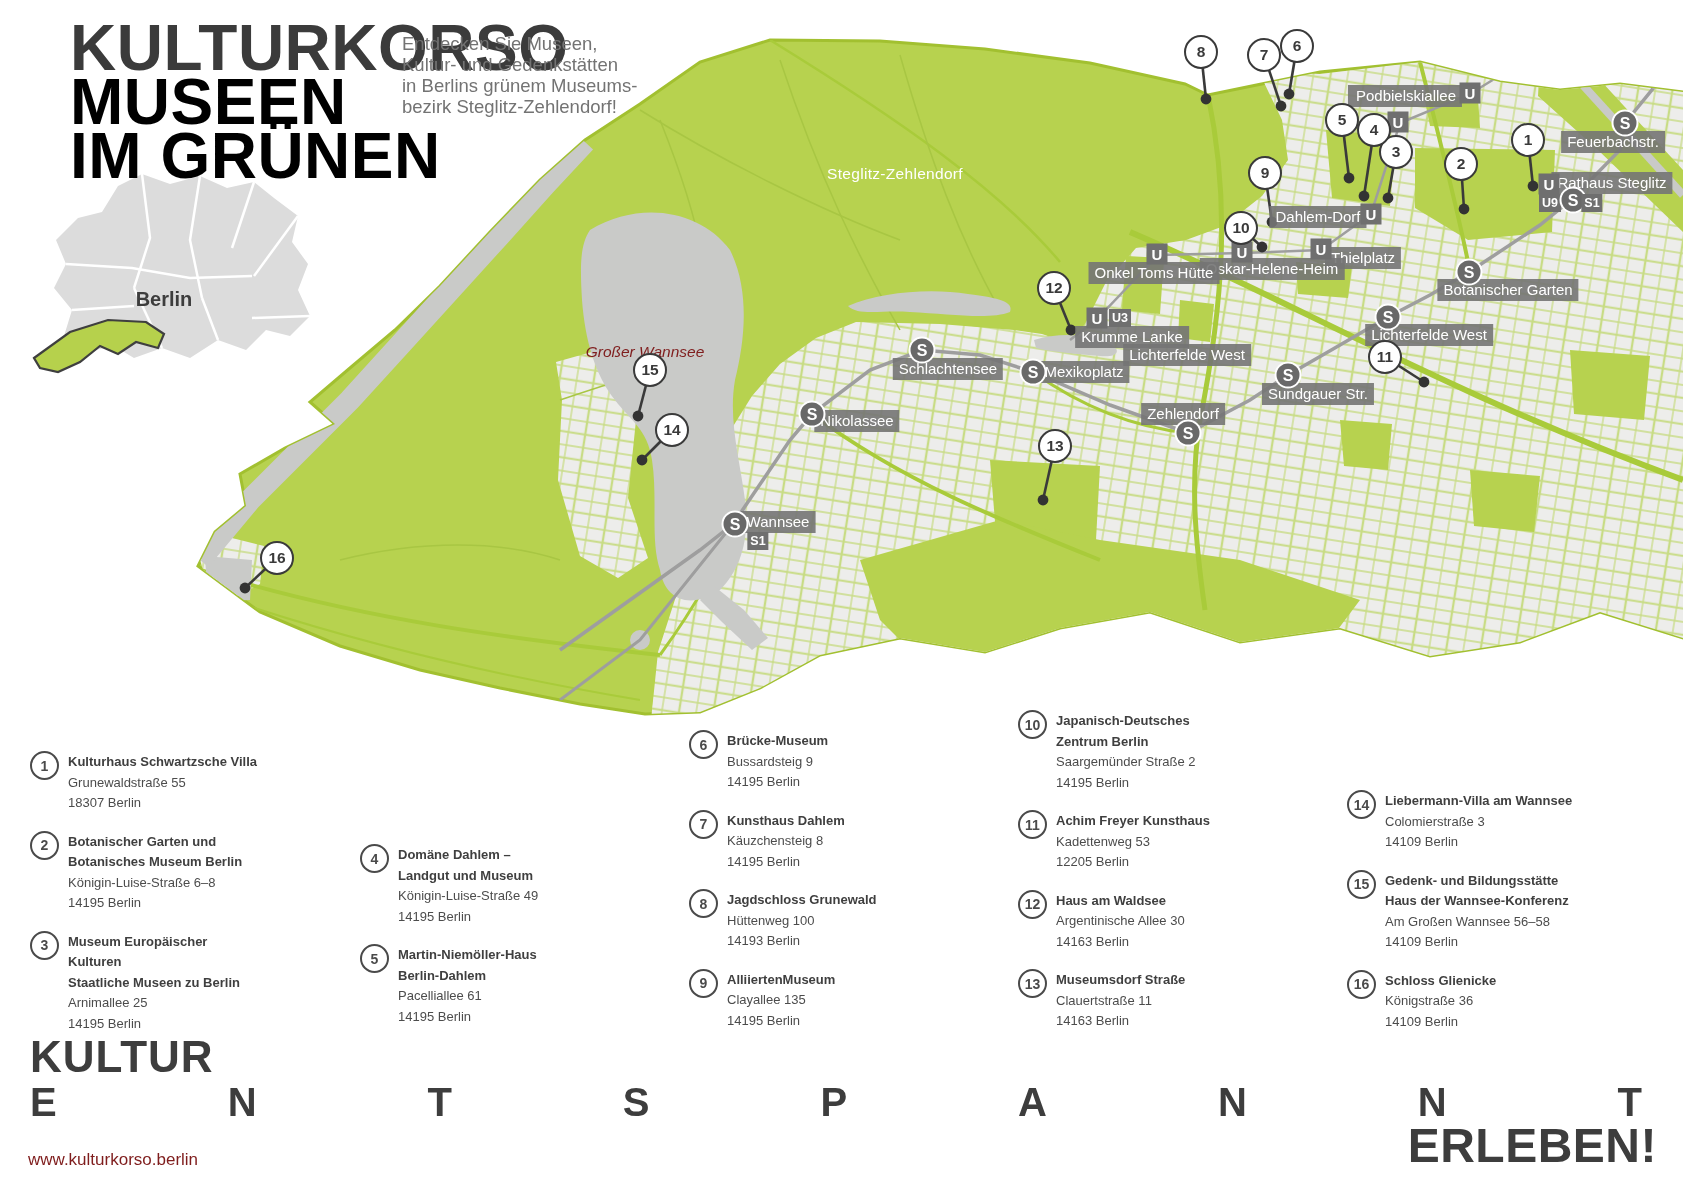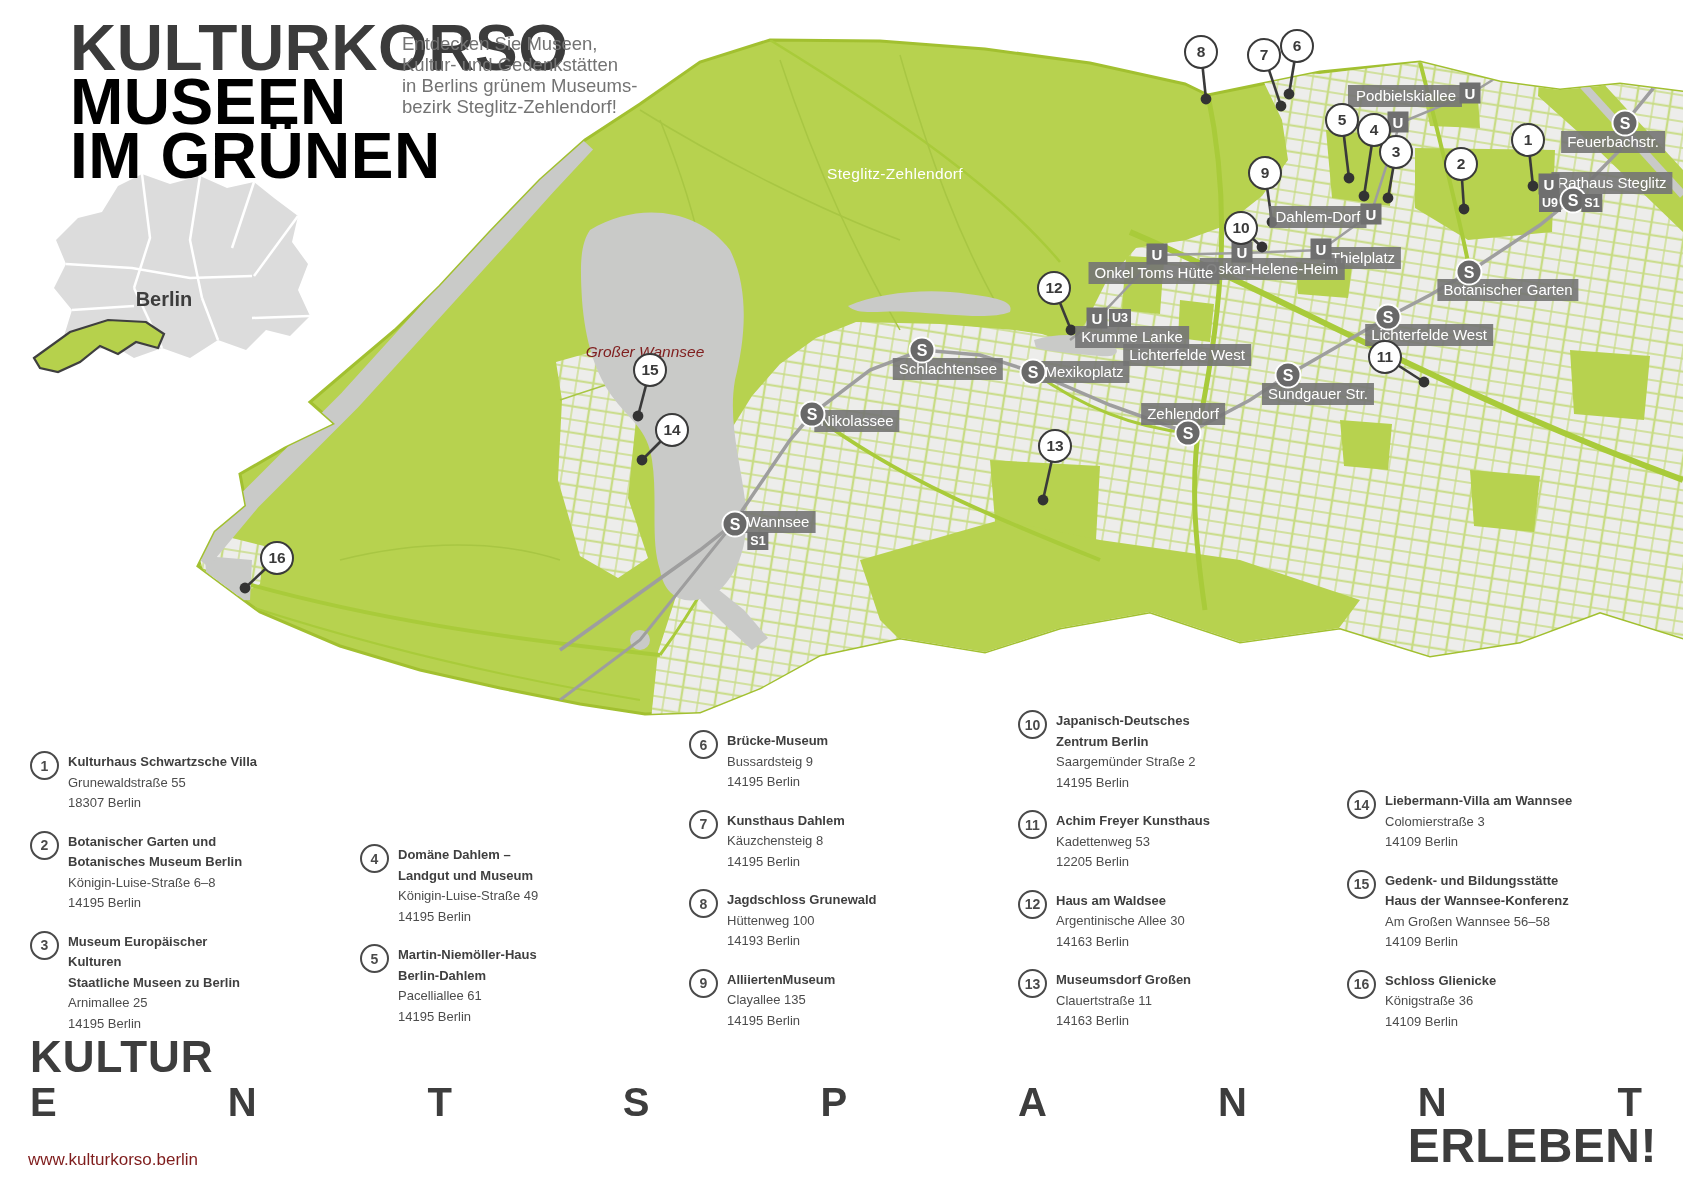--- a/index.html
+++ b/index.html
@@ -371,21 +371,21 @@
         <div class="m-num">12</div>
         <div class="m-text">
           <div class="m-title">Haus am Waldsee</div>
           <div class="m-addr">Argentinische Allee 30</div>
           <div class="m-addr">14163 Berlin</div>
         </div>
       </div>
       <div class="m-item">
         <div class="m-num">13</div>
         <div class="m-text">
-          <div class="m-title">Museumsdorf Großen</div>
+          <div class="m-title">Museumsdorf Straße</div>
           <div class="m-addr">Clauertstraße 11</div>
           <div class="m-addr">14163 Berlin</div>
         </div>
       </div>
     </div>
     <div class="m-col" style="left: 1347px; top: 791px;">
       <div class="m-item">
         <div class="m-num">14</div>
         <div class="m-text">
           <div class="m-title">Liebermann-Villa am Wannsee</div>

